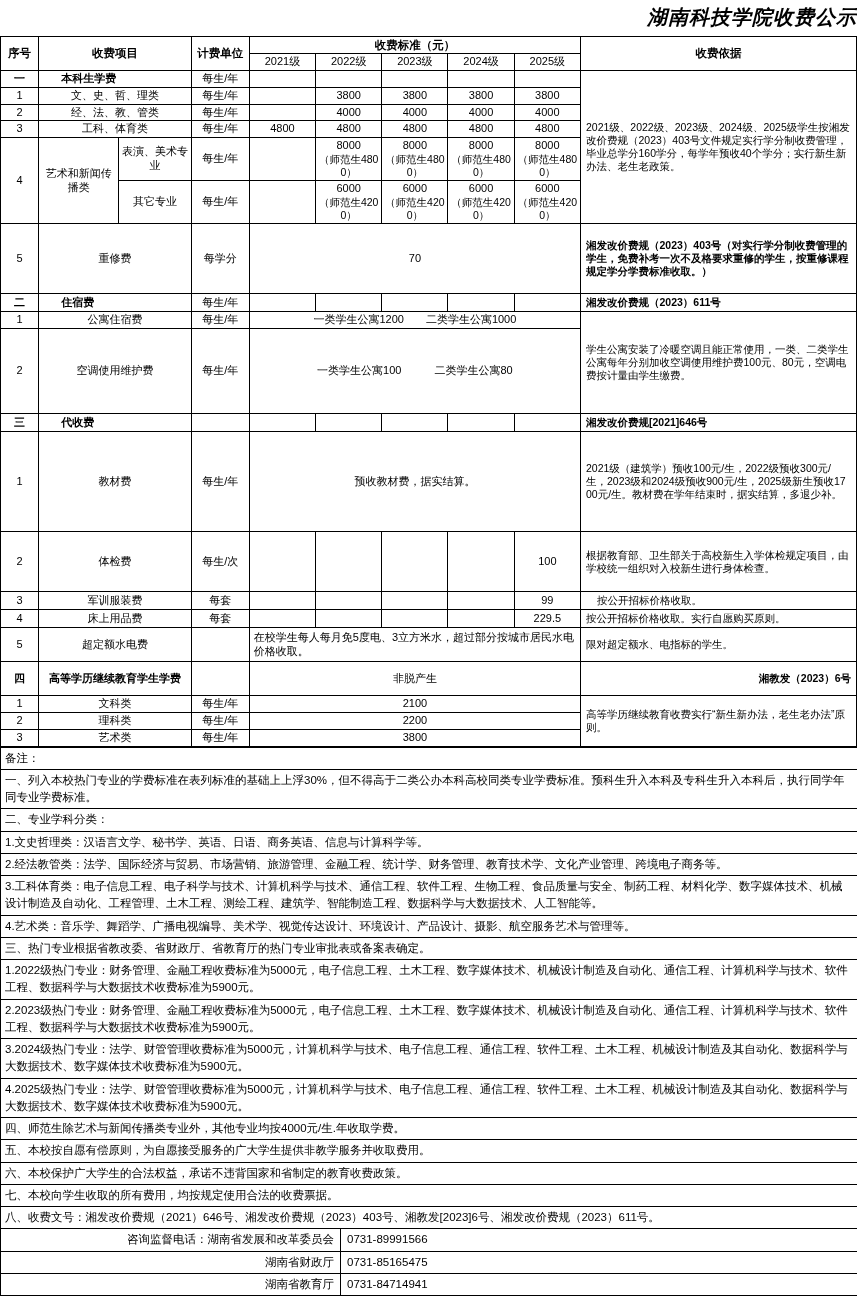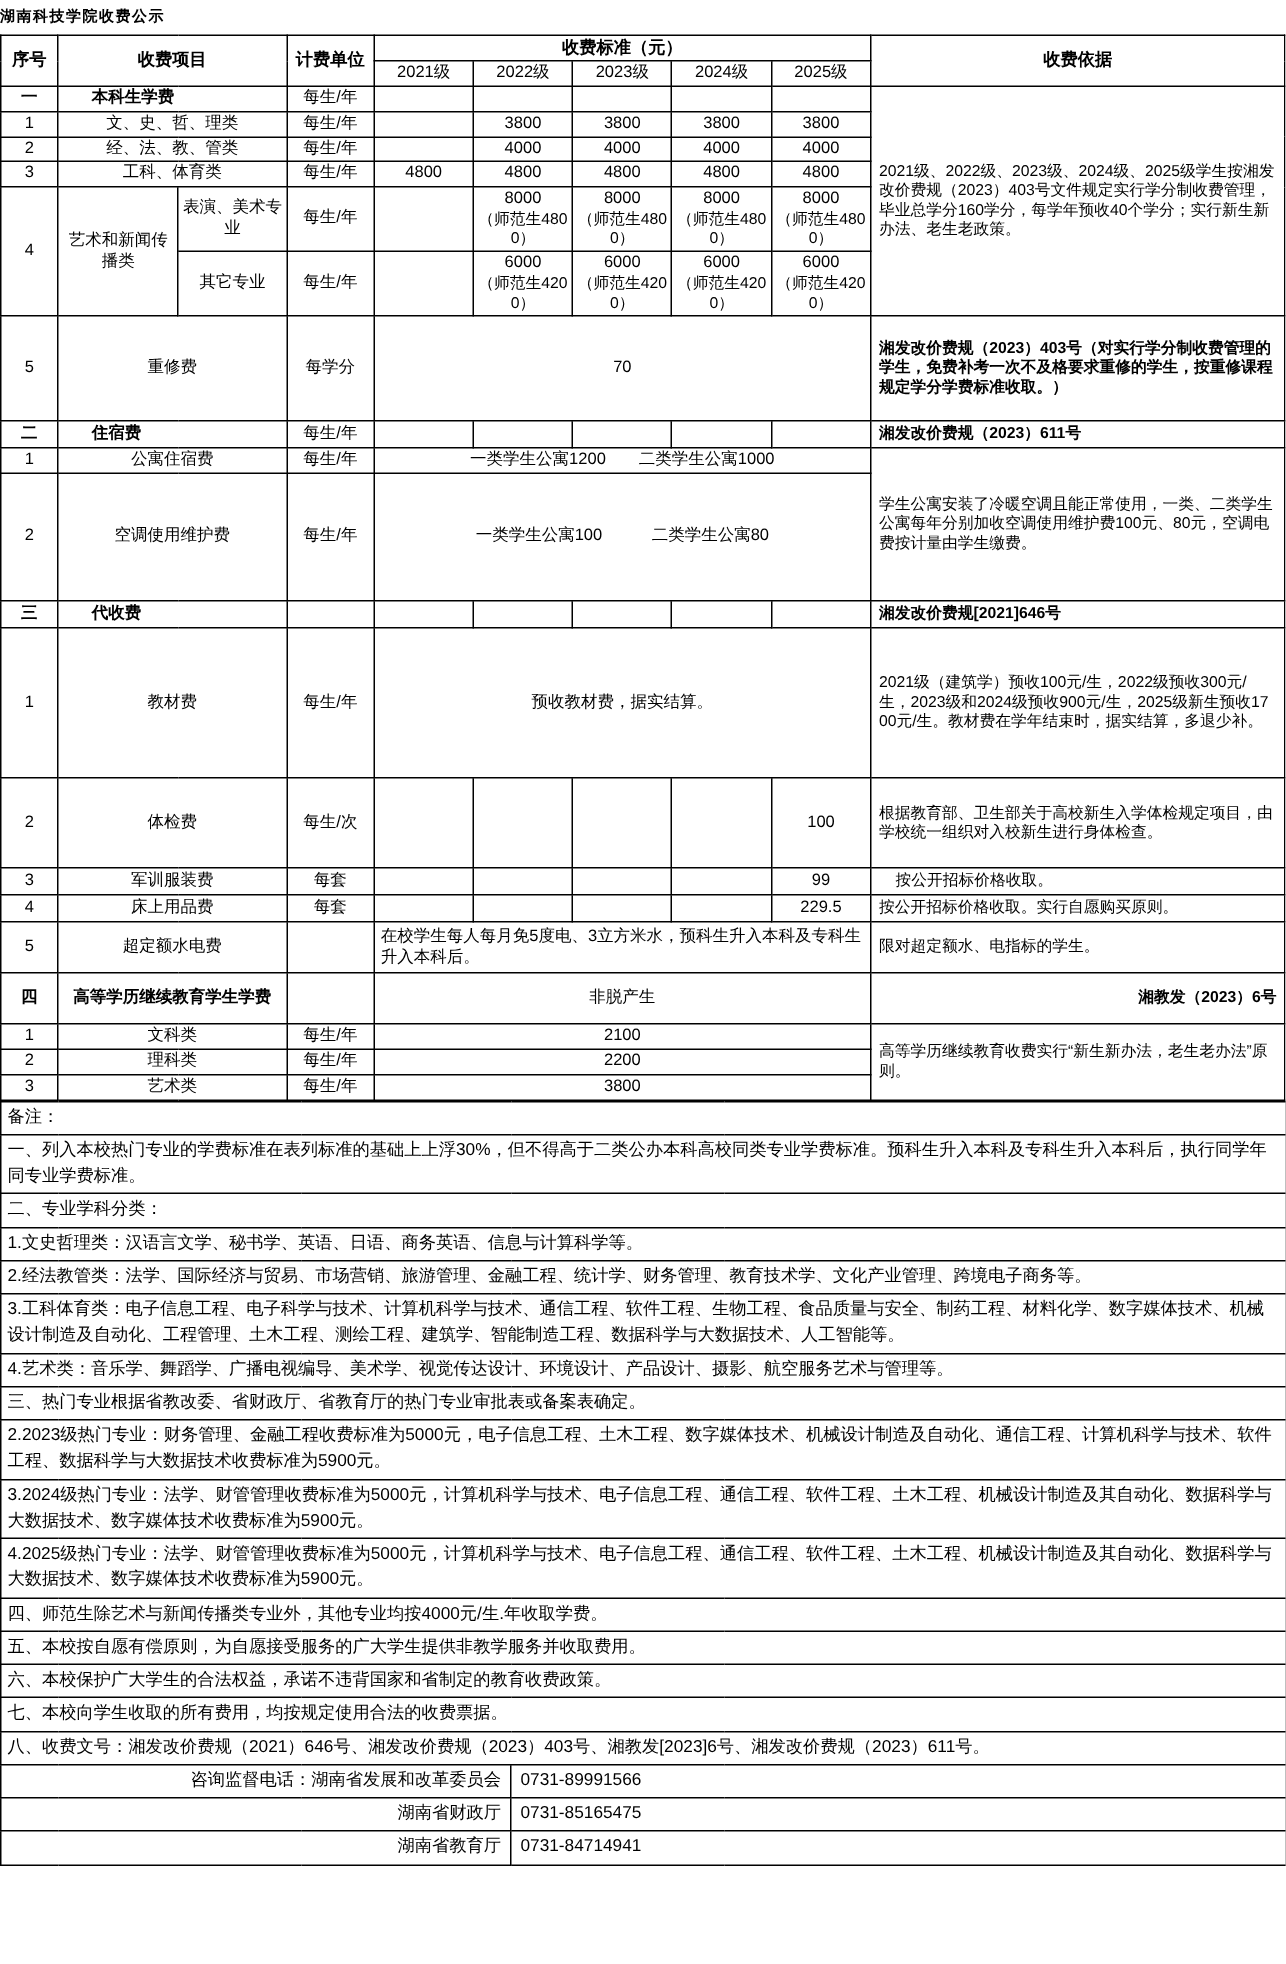--- a/index.html
+++ b/index.html
@@ -1,18 +1,18 @@
 <!DOCTYPE html>
 <html><head>
 <meta charset="utf-8">
 <style>
   html,body{margin:0;padding:0;background:#fff;}
   body{width:857px;font-family:"Liberation Sans","DejaVu Sans",sans-serif;color:#000;}
   .page{width:857px;position:relative;}
-  .title{text-align:left;font-size:10px;font-weight:bold;letter-spacing:1px;padding:4px 0 5px 0;}
+  .title{text-align:right;font-size:20px;font-weight:bold;letter-spacing:1px;padding:4px 0 5px 0;font-style:italic;}
   table{border-collapse:collapse;table-layout:fixed;width:857px;}
   td,th{border:1px solid #000;font-size:11px;padding:1px 2px;vertical-align:middle;text-align:center;line-height:1.25;}
   .b{font-weight:bold;}
   .l{text-align:left;}
   .hdr{font-size:11.5px;font-weight:bold;}
   .small{font-size:10.5px;}
   .wrap{white-space:normal;word-break:break-all;}
   .note-tbl td{border:1px solid #000;}
   .note-cell{text-align:left;font-size:11.5px;padding:2px 4px 2px 4px;line-height:1.5;}
 </style>
@@ -229,21 +229,21 @@
       <td></td>
       <td></td>
       <td></td>
       <td>229.5</td>
       <td colspan="2" class="l small" style="padding:2px 5px;">按公开招标价格收取。实行自愿购买原则。</td>
     </tr>
     <tr style="height:34px">
       <td>5</td>
       <td colspan="2">超定额水电费</td>
       <td></td>
-      <td colspan="5" class="l wrap" style="padding:2px 4px;">在校学生每人每月免5度电、3立方米水，预科生升入本科及专科生升入本科后。</td>
+      <td colspan="5" class="l wrap" style="padding:2px 4px;">在校学生每人每月免5度电、3立方米水，超过部分按城市居民水电价格收取。</td>
       <td colspan="2" class="l small" style="padding:2px 5px;">限对超定额水、电指标的学生。</td>
     </tr>
 
     <tr style="height:34px">
       <td class="b">四</td>
       <td colspan="2" class="b wrap">高等学历继续教育学生学费</td>
       <td></td>
       <td colspan="5">非脱产生</td>
       <td colspan="2" class="l b small" style="padding:2px 5px;text-align:right;">湘教发（2023）6号</td>
     </tr>
@@ -299,20 +299,23 @@
     <tr>
       <td colspan="7" class="note-cell">3.工科体育类：电子信息工程、电子科学与技术、计算机科学与技术、通信工程、软件工程、生物工程、食品质量与安全、制药工程、材料化学、数字媒体技术、机械设计制造及自动化、工程管理、土木工程、测绘工程、建筑学、智能制造工程、数据科学与大数据技术、人工智能等。</td>
     </tr>
     <tr>
       <td colspan="7" class="note-cell">4.艺术类：音乐学、舞蹈学、广播电视编导、美术学、视觉传达设计、环境设计、产品设计、摄影、航空服务艺术与管理等。</td>
     </tr>
     <tr>
       <td colspan="7" class="note-cell">三、热门专业根据省教改委、省财政厅、省教育厅的热门专业审批表或备案表确定。</td>
     </tr>
     <tr>
+      <td colspan="7" class="note-cell">1.2022级热门专业：财务管理、金融工程收费标准为5000元，电子信息工程、土木工程、数字媒体技术、机械设计制造及自动化、通信工程、计算机科学与技术、软件工程、数据科学与大数据技术收费标准为5900元。</td>
+    </tr>
+    <tr>
       <td colspan="7" class="note-cell">2.2023级热门专业：财务管理、金融工程收费标准为5000元，电子信息工程、土木工程、数字媒体技术、机械设计制造及自动化、通信工程、计算机科学与技术、软件工程、数据科学与大数据技术收费标准为5900元。</td>
     </tr>
     <tr>
       <td colspan="7" class="note-cell">3.2024级热门专业：法学、财管管理收费标准为5000元，计算机科学与技术、电子信息工程、通信工程、软件工程、土木工程、机械设计制造及其自动化、数据科学与大数据技术、数字媒体技术收费标准为5900元。</td>
     </tr>
     <tr>
       <td colspan="7" class="note-cell">4.2025级热门专业：法学、财管管理收费标准为5000元，计算机科学与技术、电子信息工程、通信工程、软件工程、土木工程、机械设计制造及其自动化、数据科学与大数据技术、数字媒体技术收费标准为5900元。</td>
     </tr>
     <tr>
       <td colspan="7" class="note-cell">四、师范生除艺术与新闻传播类专业外，其他专业均按4000元/生.年收取学费。</td>

